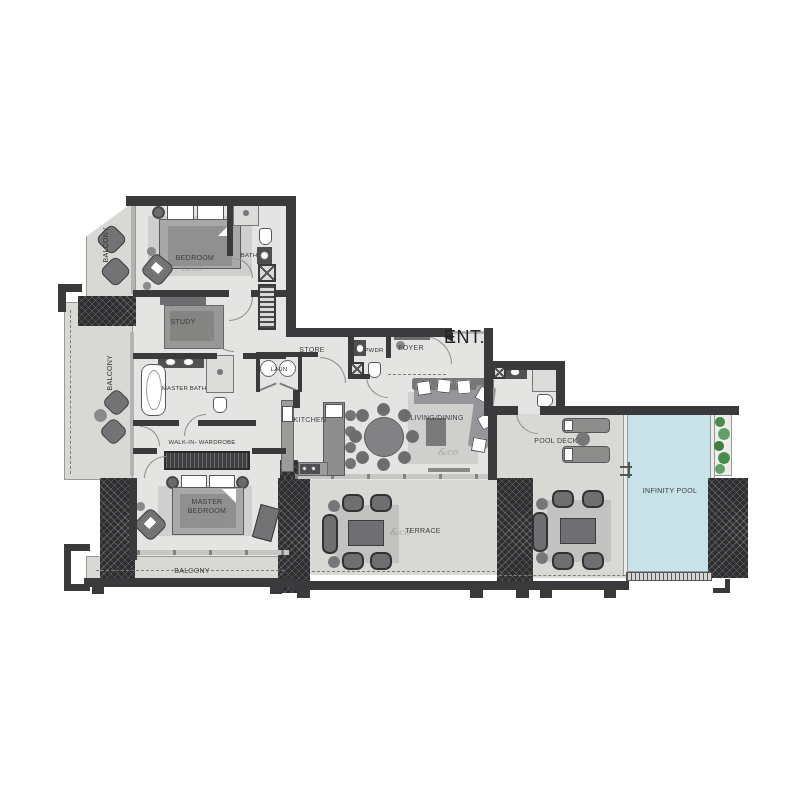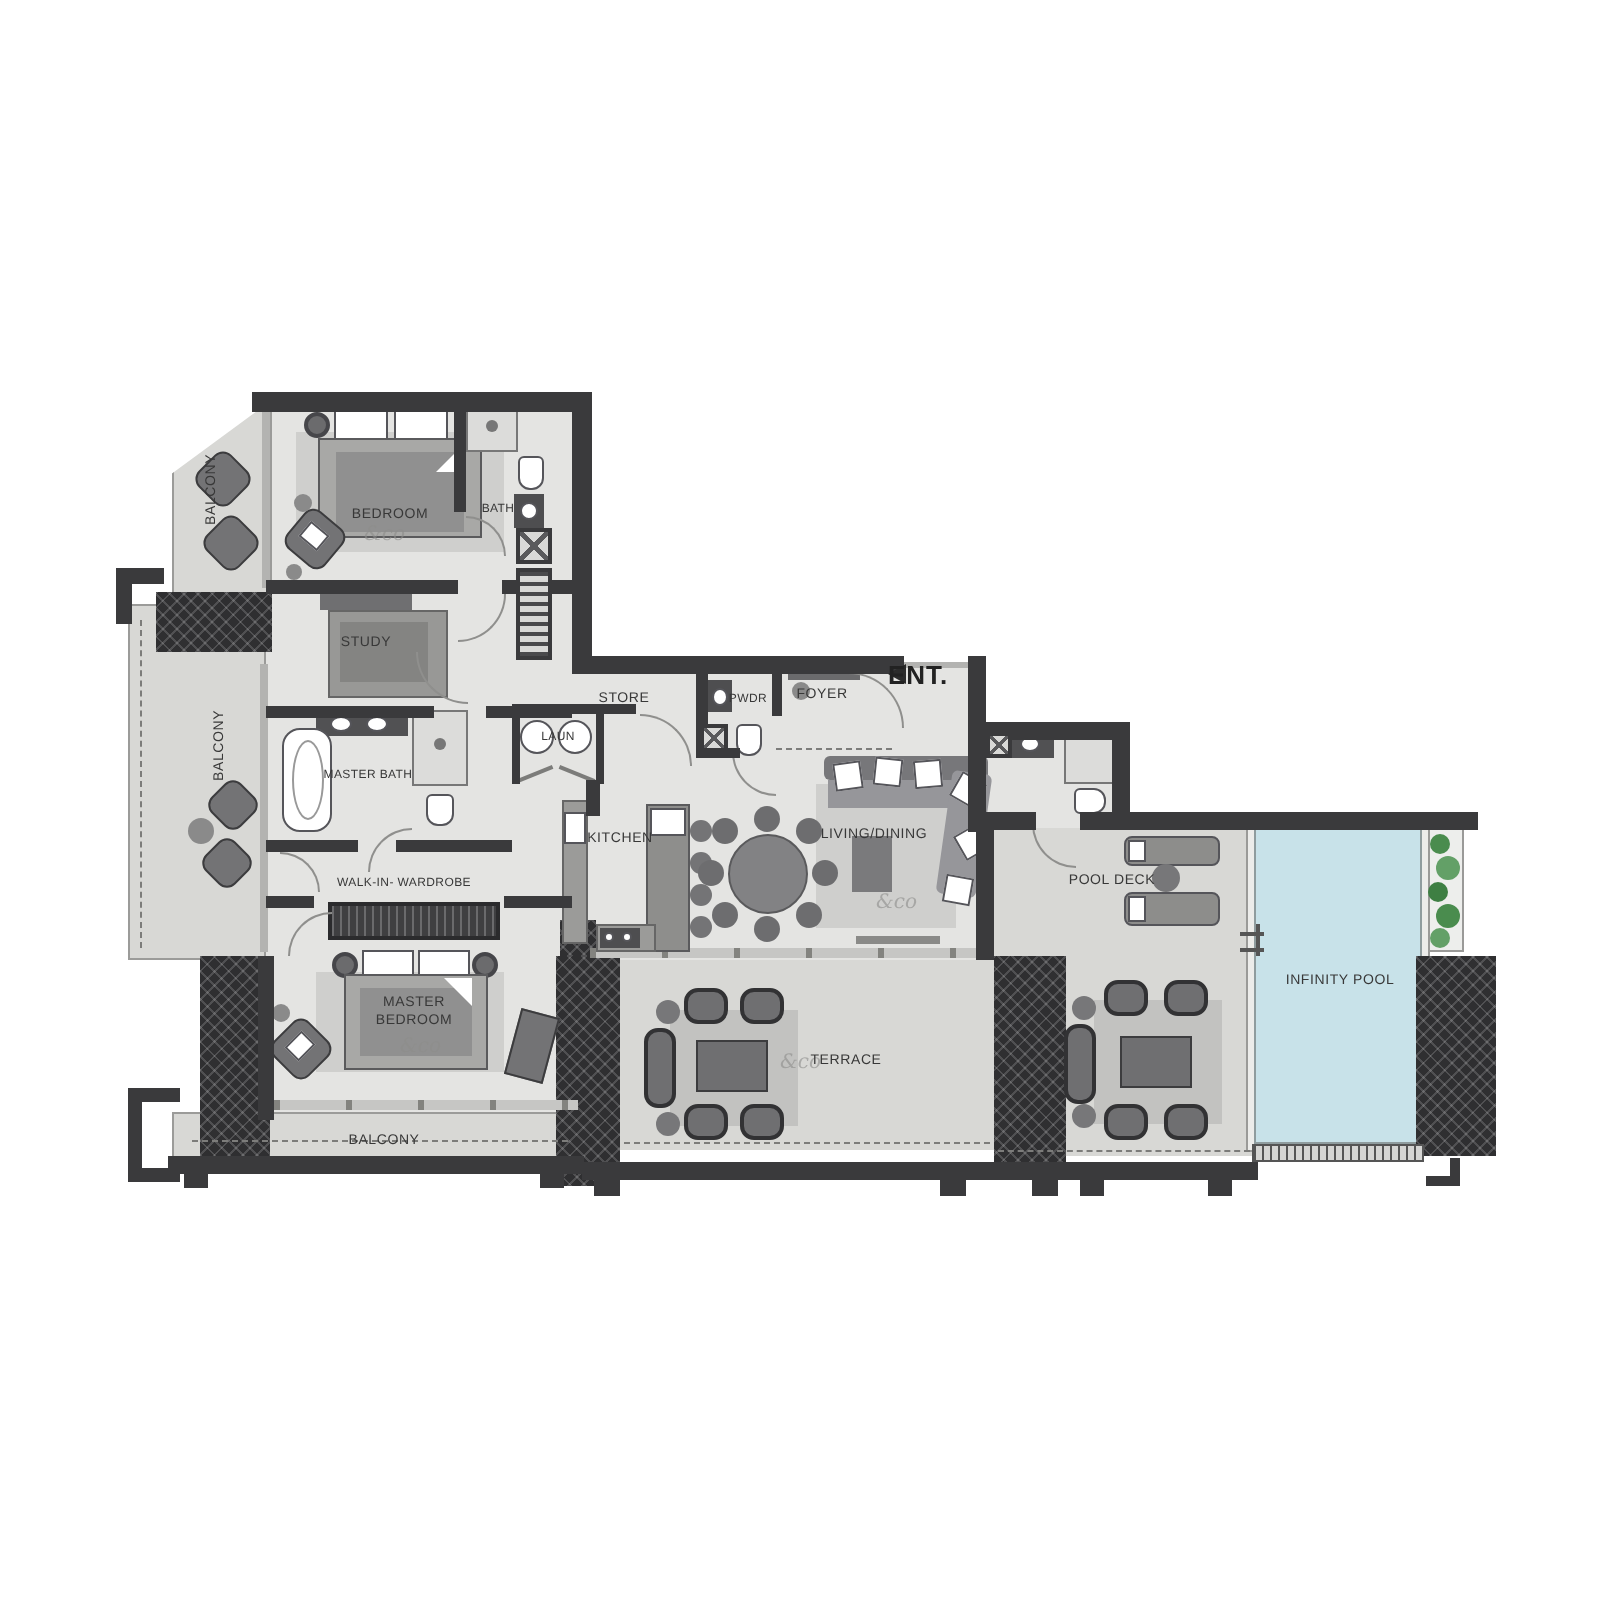--- a/index.html
+++ b/index.html
@@ -42,21 +42,21 @@
   
   .pool{background:#c8e2e9;border:1.5px solid #8f9c9e;box-shadow:0 0 0 3px #ececea,0 0 0 4px #9a9a98;z-index:2;}
   .plantbed{background:#edeeec;border:1px solid #9a9a98;z-index:2;}
   .plant{border-radius:50%;z-index:3;}
   
   .lbl{font-size:7px;letter-spacing:.3px;color:#383838;text-align:center;z-index:6;
        white-space:pre-line;line-height:1.35;}
   .sm{font-size:6px;letter-spacing:.2px;}
   .vl{transform:rotate(-90deg);transform-origin:center;}
   .ent{z-index:6;display:flex;align-items:center;gap:4px;}
-  .ent .txt{font-size:13px;font-weight:700;letter-spacing:.5px;color:#222;position:static;}
+  .ent .txt{font-size:18px;font-weight:400;letter-spacing:.5px;color:#222;position:static;}
   .tri{position:static;width:0;height:0;border-top:5px solid transparent;border-bottom:5px solid transparent;border-right:9px solid #2b2b2b;}
   .wm{font-family:"DejaVu Serif",serif;font-style:italic;font-size:10px;color:#8d8d8b;opacity:.6;z-index:5;}
   .fold-br{width:0;height:0;border-bottom:14px solid #fff;border-left:14px solid transparent;z-index:3;}
   .fold-tr{width:0;height:0;border-top:14px solid #fff;border-left:14px solid transparent;z-index:3;}
   .leaf{background:#7c7c7a;z-index:3;}
 </style>
 </head>
 <body>
 
 <div id="plan">

